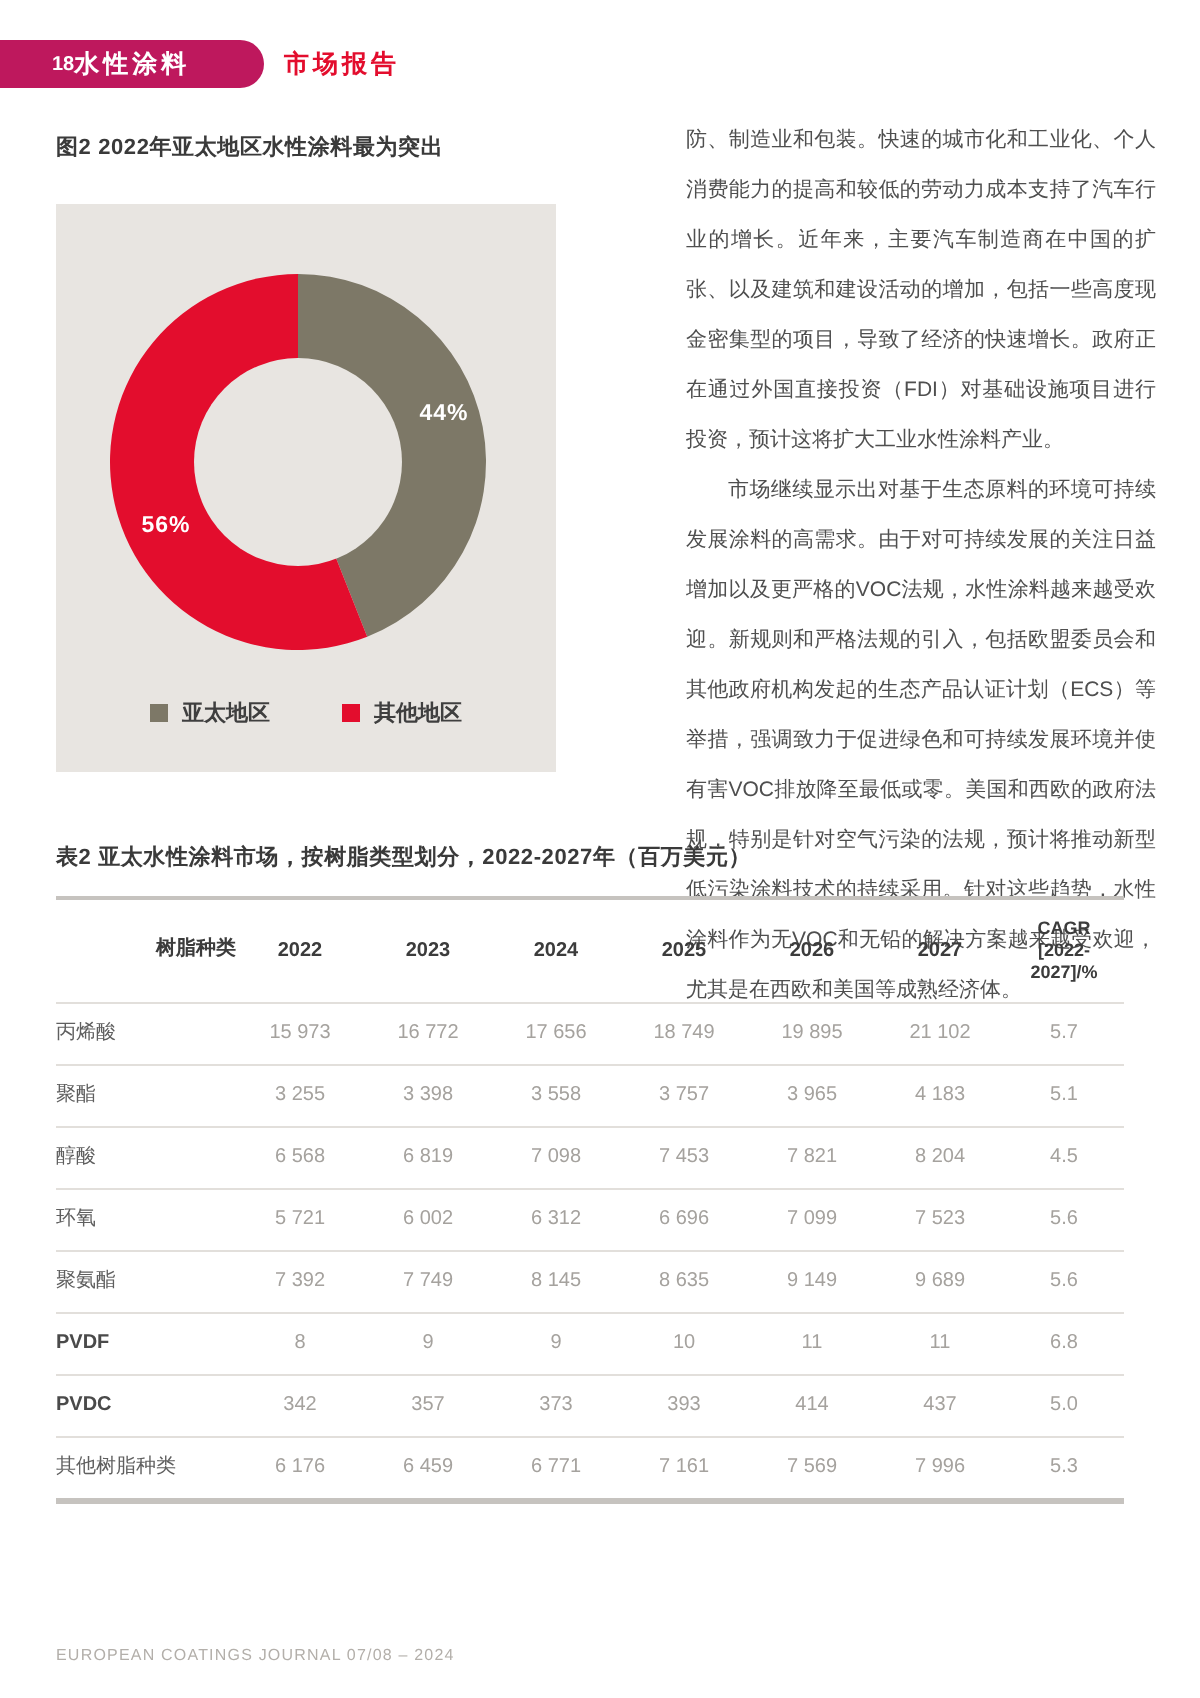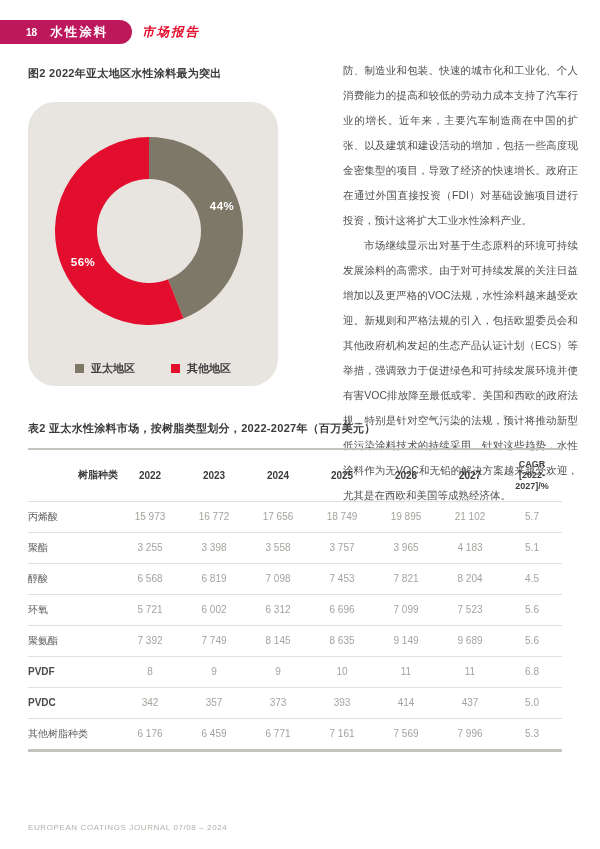--- a/index.html
+++ b/index.html
@@ -8,40 +8,40 @@
     width:600px; height:849px; position:relative; overflow:hidden;
     font-family:"Liberation Sans","DejaVu Sans",sans-serif;
   }
   
   .pill {
     position:absolute; left:0; top:20px; height:24px; width:132px;
     background:#e30d2d; border-radius:0 12px 12px 0;
     display:flex; align-items:center; color:#ffffff;
   }
   .pill .pgnum { margin-left:26px; font-size:10px; font-weight:bold; }
-  .pill .sect  { margin-left:13px; font-size:12.5px; font-weight:bold; letter-spacing:2px; }
+  .pill .sect  { font-size:12.5px; font-weight:bold; letter-spacing:2px; }
   .report-label {
     position:absolute; left:142px; top:20px; height:24px; line-height:24px;
     color:#e30d2d; font-size:12.5px; font-weight:bold; letter-spacing:2px;
   }
   
   .figure-title {
     position:absolute; left:28px; top:66px; width:260px;
     font-size:11px; font-weight:bold; color:#3a3a3a; letter-spacing:0.3px;
   }
   .chart-panel {
     position:absolute; left:28px; top:102px; width:250px; height:284px;
     background:#e8e5e1;
   }
   .chart-panel svg { display:block; }
   .slice-label {
     font-size:11.5px; font-weight:bold; fill:#ffffff; letter-spacing:0.5px;
   }
   .legend {
-    position:absolute; left:0; bottom:10px; width:100%;
+    position:absolute; left:0; bottom:22px; width:100%;
     display:flex; justify-content:center; align-items:flex-start; gap:36px;
   }
   .legend-item { display:flex; align-items:center; gap:7px; font-size:11px; font-weight:bold; color:#3f3f3f; }
   .swatch { display:inline-block; width:9px; height:9px; }
   
   .article { position:absolute; left:302px; top:58px; width:276px; }
   .article p {
     font-size:10.5px; line-height:25px; color:#4f4f4f;
     text-align:justify; text-justify:inter-ideograph;margin-left:41px;
   }
@@ -79,25 +79,25 @@
 </style>
 </head>
 <body>
 
 <div class="page">
 
   <div class="pill" style="background: #be185d;">
     <span class="pgnum">18</span>
     <span class="sect">水性涂料</span>
   </div>
-  <span class="report-label" style="color: rgb(227, 13, 45); font-style: italic;">市场报告</span>
+  <span class="report-label" style="color: rgb(227, 13, 45);">市场报告</span>
 
   <h3 class="figure-title">图2 2022年亚太地区水性涂料最为突出</h3>
 
-  <div class="chart-panel" style="background: rgb(232, 229, 225); border-radius: 27px;">
+  <div class="chart-panel" style="background: rgb(232, 229, 225);">
     <svg id="donut" width="250" height="235" viewBox="0 0 250 235">
         <path d="M121,129 L121.0,35.0 A94,94 0 0 1 155.6,216.4 Z" fill="#7d7867"></path>
         <path d="M121,129 L155.6,216.4 A94,94 0 1 1 121.0,35.0 Z" fill="#e30d2d"></path>
         <circle cx="121" cy="129" r="52" fill="#e8e5e1"></circle>
         <text x="194" y="108" text-anchor="middle" class="slice-label">44%</text>
         <text x="55" y="164" text-anchor="middle" class="slice-label">56%</text>
       </svg>
     <div class="legend">
       <span class="legend-item">
         <i class="swatch" style="background: rgb(125, 120, 103);"></i>

